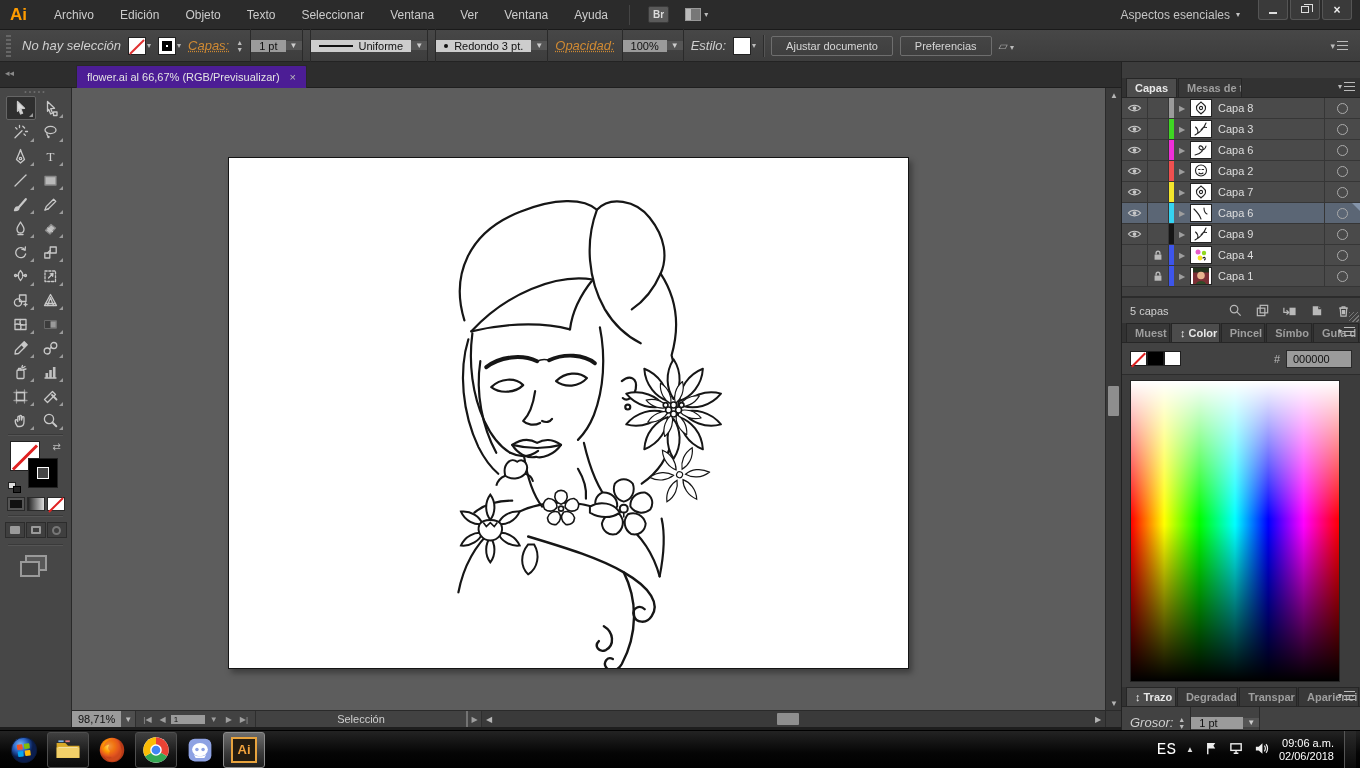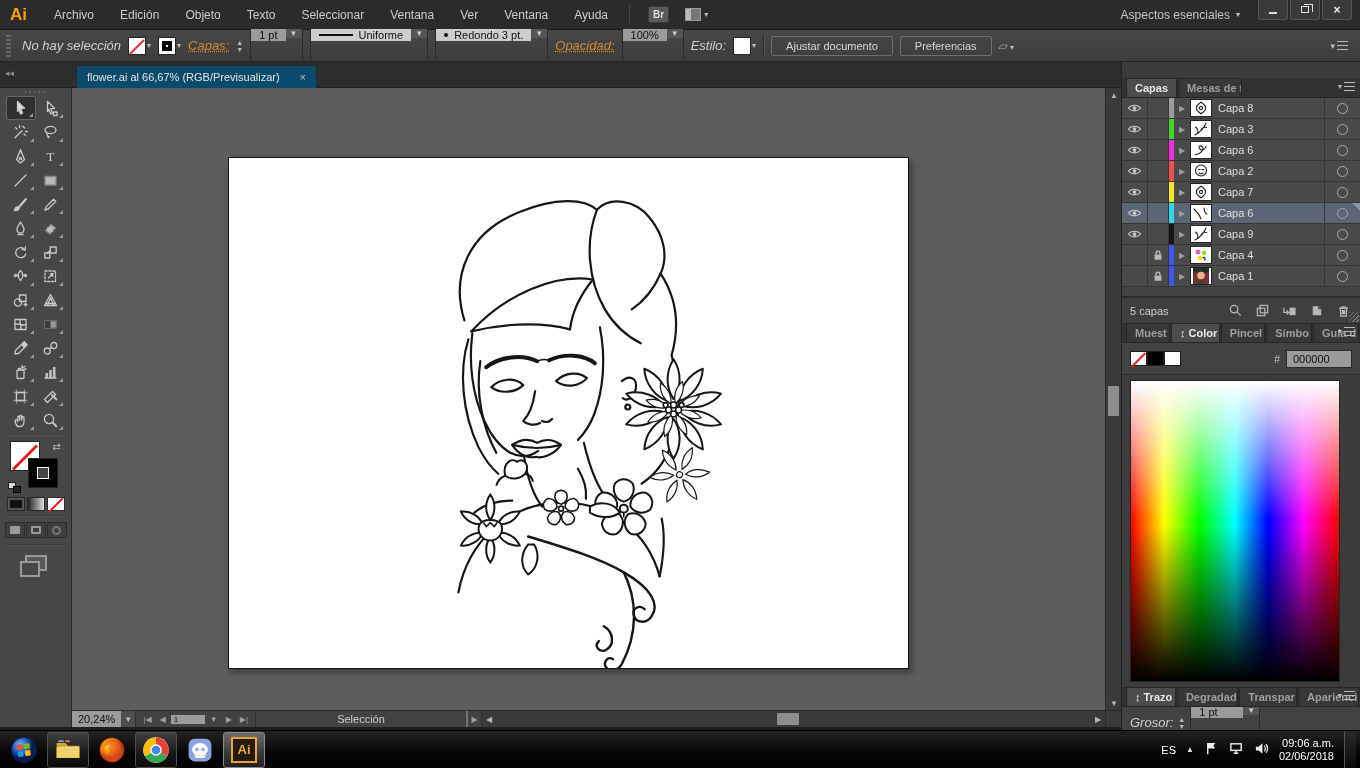--- a/index.html
+++ b/index.html
@@ -36,37 +36,37 @@
   .grip{width:5px;height:22px;background:repeating-linear-gradient(#666 0 2px,transparent 2px 4px);margin-right:4px;}
   .cb-label{color:#cfcfcf;font-size:13px;font-style:italic;}
   .cb-hot{color:#d08a33;text-decoration:underline dotted;}
   .swatch-combo{display:flex;align-items:center;gap:1px;}
   .swatch{width:18px;height:18px;border:1px solid #222;background:#fff;position:relative;}
   .none-slash:before{content:"";position:absolute;left:-2px;right:-2px;top:50%;height:2px;background:#e03030;transform:rotate(-45deg);}
   .stroke-swatch{background:#fff;}
   .stroke-swatch:before{content:"";position:absolute;inset:3px;border:4px solid #000;}
   .mini-drop{font-size:8px;color:#bbb;}
   .stepper{display:flex;flex-direction:column;font-size:7px;color:#bbb;line-height:7px;}
-  .combo{display:flex;align-items:flex-start;height:36px;border:1px solid #2a2a2a;}
+  .combo{display:flex;align-items:center;height:36px;border:1px solid #2a2a2a;}
   .combo .val{background:#9b9b9b;color:#111;display:flex;align-items:center;padding:0 8px;gap:6px;}
   .combo.light .val{background:#cdcdcd;}
   .combo .arrow{width:16px;background:#555;display:flex;align-items:center;justify-content:center;color:#ccc;font-size:8px;}
   .line-glyph{width:34px;height:2px;background:#111;}
   .dot-glyph{width:4px;height:4px;border-radius:50%;background:#111;}
   .cb-btn{border:1px solid #6e6e6e;border-radius:2px;background:transparent;color:#d6d6d6;
     font-size:11px;padding:3px 14px;font-family:inherit;}
   .vr{width:1px;height:22px;background:#2c2c2c;box-shadow:1px 0 0 #555;}
   .menu-lines{display:flex;align-items:center;gap:2px;color:#bbb;margin-left:auto;margin-right:6px;font-size:9px;}
   .bars{width:11px;height:9px;background:repeating-linear-gradient(#bbb 0 1px,transparent 1px 4px);}
 
   
   .tabbar{position:absolute;left:0;top:62px;width:1121px;height:26px;background:#2d2d2d;border-bottom:1px solid #1f1f1f;}
   .collapse-dots{position:absolute;left:5px;top:6px;color:#8a8a8a;font-size:9px;}
-  .doc-tab{position:absolute;left:76px;top:3px;height:23px;background:#0c4a6e;border:1px solid #282828;border-bottom:none;
-    display:flex;align-items:center;gap:20px;padding:0 10px;color:#e3e3e3;font-size:11px;border-radius:2px 2px 0 0;}
+  .doc-tab{position:absolute;left:76px;top:3px;height:23px;background:#4c1d95;border:1px solid #282828;border-bottom:none;
+    display:flex;align-items:center;gap:10px;padding:0 10px;color:#e3e3e3;font-size:11px;border-radius:2px 2px 0 0;}
   .doc-close{color:#bbb;font-size:11px;}
 
   
   .toolbar{position:absolute;left:0;top:88px;width:72px;height:639px;background:#474747;border-right:1px solid #292929;}
   .tb-dots{height:8px;display:flex;justify-content:center;color:#6d6d6d;font-size:7px;letter-spacing:2px;}
   .tools{display:grid;grid-template-columns:1fr 1fr;padding:0 6px;}
   .tool{height:24px;display:flex;align-items:center;justify-content:center;position:relative;}
   .tool.active{background:#2f2f2f;border:1px solid #666;border-radius:2px;}
   .tool .corner{position:absolute;right:2px;bottom:2px;width:0;height:0;border-left:4px solid transparent;border-bottom:4px solid #9a9a9a;}
   .ticon{width:17px;height:17px;}
@@ -165,21 +165,21 @@
   .taskbar{position:absolute;left:0;top:730px;width:1360px;height:38px;
     background:linear-gradient(#232323,#050505 60%,#000);border-top:1px solid #000;display:flex;align-items:center;}
   .tb-apps{display:flex;align-items:center;height:100%;padding-left:2px;}
   .app-btn{width:42px;height:36px;margin:0 1px;display:flex;align-items:center;justify-content:center;border-radius:3px;position:relative;}
   .app-btn.open{border:1px solid #4e4e4e;background:linear-gradient(rgba(255,255,255,.14),rgba(255,255,255,.04));}
   .app-btn.active{border:1px solid #8a8a8a;background:linear-gradient(rgba(255,255,255,.34),rgba(255,255,255,.12));}
   .app-btn svg{width:28px;height:28px;}
   .ai-app{width:26px;height:26px;background:#241c10;border:2px solid #e8a33d;display:flex;align-items:center;justify-content:center;
     color:#f2a33c;font-weight:bold;font-size:13px;}
   .tray{margin-left:auto;display:flex;align-items:center;gap:10px;padding-right:4px;height:100%;}
-  .tray-lang{color:#fff;font-size:11px;}
+  .tray-lang{color:#fff;font-size:16px;font-family:Liberation Mono, monospace;}
   .tray-up{color:#ddd;font-size:8px;}
   .tray-ic svg{width:15px;height:15px;}
   .clock{color:#fff;text-align:right;font-size:11px;line-height:13px;}
   .show-desktop{width:12px;height:100%;border-left:1px solid #555;background:linear-gradient(#2a2a2a,#0a0a0a);}
 </style>
 </head>
 <body>
 
 <div class="screen">
 
@@ -700,21 +700,21 @@
   </div>
 
   <div class="vscroll">
     <div class="vs-arrow" style="top:0">▲</div>
     <div class="vs-thumb"></div>
     <div class="vs-arrow" style="bottom:0">▼</div>
   </div>
 
   <div class="statusbar">
     <div class="sb-combo">
-      <span class="val">20,24%</span>
+      <span class="val">98,71%</span>
         <span class="arrow">▼</span>
     </div>
     <div class="sb-nav">
       <span>|◀</span>
       <span>◀</span>
       <span class="sb-field">1</span>
       <span>▼</span>
       <span>▶</span>
       <span>▶|</span>
     </div>

